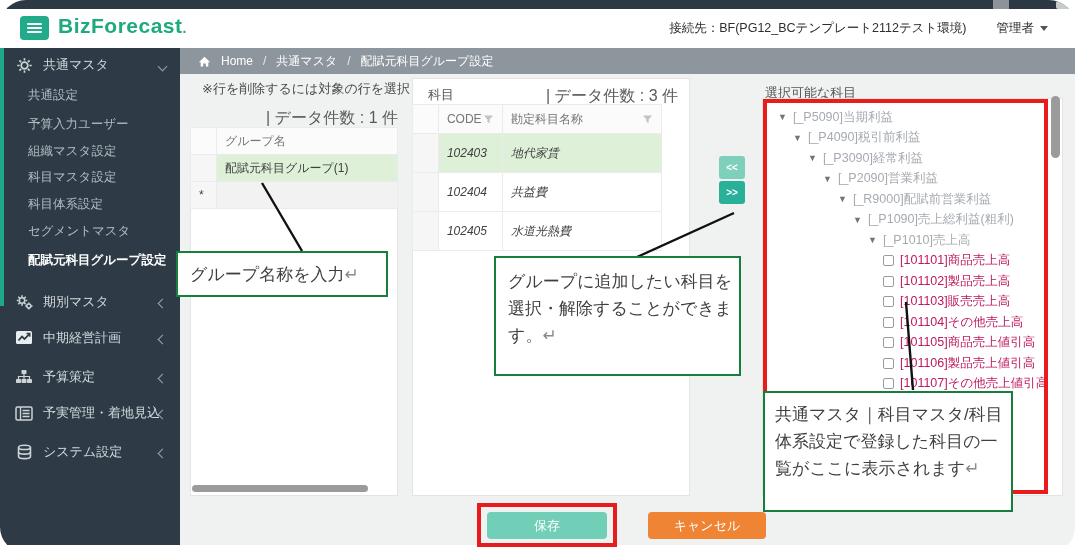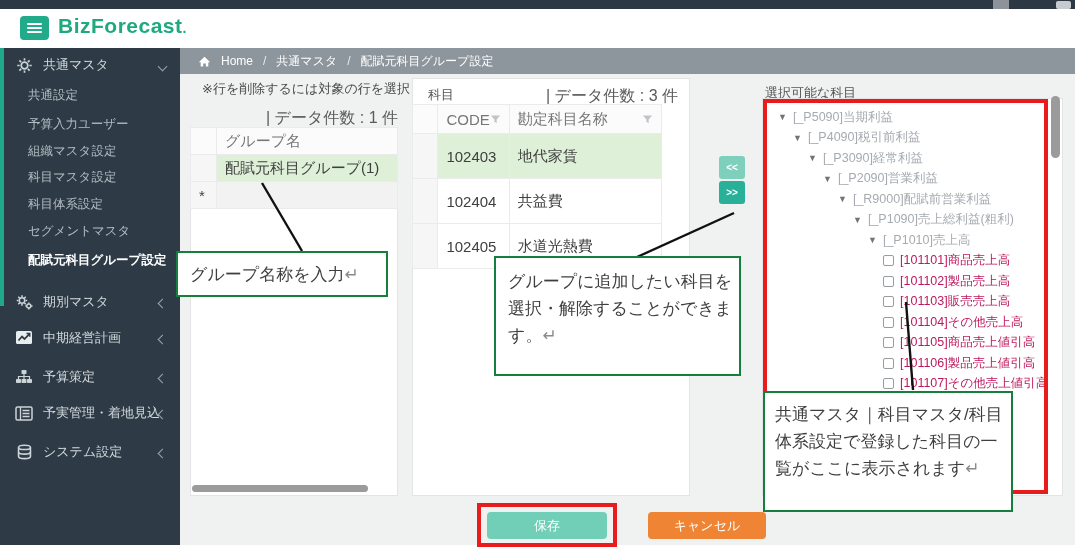--- a/index.html
+++ b/index.html
@@ -1,18 +1,18 @@
 <!DOCTYPE html>
 <html><head>
 <meta charset="utf-8">
 <style>
   * { margin:0; padding:0; box-sizing:border-box; }
   html,body { background:#fff; }
   body { font-family:"Liberation Sans","DejaVu Sans",sans-serif; }
-  .app { position:relative; width:1075px; height:553px; overflow:hidden; background:#fff; }
+  .app { position:relative; width:1075px; height:553px; overflow:hidden; background:#fff;border-radius:26px; }
 
   
   .topstrip { position:absolute; left:0; top:0; width:1075px; height:9px; background:#2c3944; }
   .topstrip-notch { position:absolute; left:993px; top:0; width:16px; height:9px; background:#8d9399; }
   .topstrip-corner { position:absolute; left:1056px; top:1px; width:15px; height:8px; background:#c7cbce; border-radius:2px; }
 
   
   .header { position:absolute; left:0; top:9px; width:1075px; height:39px; background:#ffffff; }
   .hamburger { position:absolute; left:20px; top:7px; width:29px; height:24px; background:#21ab8b; border-radius:4px; cursor:pointer; }
   .hamburger span { position:absolute; left:7px; width:15px; height:2px; background:#fff; border-radius:1px; }
@@ -50,38 +50,38 @@
   .count-label { position:absolute; font-size:16px; color:#5a5a5a; }
   .count1 { left:260px; top:108px; width:138px; text-align:right; }
   .count2 { left:540px; top:86px; width:138px; text-align:right; }
 
   .card { position:absolute; background:#fff; border:1px solid #e4e4e4; }
   .card-left  { left:190px; top:127px; width:208px; height:369px; }
   .card-mid   { left:412px; top:78px;  width:278px; height:418px; }
   .card-right { left:762px; top:98px;  width:301px; height:398px; }
 
   table { border-collapse:collapse; }
-  .grid { font-size:15px; color:#3f3f3f; }
+  .grid { font-size:12px; color:#3f3f3f; }
   .grid td, .grid th { border:1px solid #ebebeb; padding:0 8px; font-weight:normal; text-align:left; }
   .grid th { background:#fbfbfb; color:#767676; }
   .rowhead { background:#f6f6f6; width:26px; text-align:center; }
   .sel { background:#dff0d8; }
   .newrow-cell { background:#f2f2f2; }
 
   .tbl-left { position:absolute; left:190px; top:127px; width:208px; }
   .tbl-left th, .tbl-left td { height:27px; }
   .tbl-left .namecol { width:182px;margin-top:29px; }
 
   .panel-title { position:absolute; font-size:13px; color:#555; }
   .title-mid { left:428px; top:86px; }
   .title-right { left:765px; top:84px; }
 
   .tbl-mid { position:absolute; left:412px; top:104px; width:250px; }
   .tbl-mid th { height:29px; }
-  .tbl-mid td { height:45px; }
+  .tbl-mid td { height:39px;font-style:italic; }
   .tbl-mid .codecol { width:64px; }
   .tbl-mid .acctcol { width:160px; }
   .thflex { display:flex; align-items:center; justify-content:space-between; }
 
   .hscroll { position:absolute; left:192px; top:485px; width:176px; height:7px; background:#9b9b9b; border-radius:4px; cursor:pointer; }
   .vscroll { position:absolute; left:1051px; top:96px; width:9px; height:62px; background:#9b9b9b; border-radius:5px; cursor:pointer; }
 
   .btn-transfer { position:absolute; left:719px; width:26px; height:23px; border:none; border-radius:3px; color:#fff; font-size:10px; font-weight:bold; cursor:pointer; }
   .btn-tl { top:156px; background:#7ed0bd; }
   .btn-tr { top:181px; background:#28b099; }
@@ -124,20 +124,27 @@
   <div class="topstrip-notch"></div>
   <div class="topstrip-corner"></div>
 
   <div class="header">
     <div class="hamburger">
         <span></span>
         <span></span>
         <span></span>
       </div>
     <div class="logo"><span>BizForecast</span><span class="dot">.</span></div>
+    <div class="header-right">
+      <span class="conn">接続先：BF(PG12_BCテンプレート2112テスト環境)</span>
+      <span class="userbox">
+        <span>管理者</span>
+        <span class="caret-down"></span>
+      </span>
+    </div>
   </div>
 
   <div class="breadcrumb">
     <svg class="icon-svg" width="13" height="13" viewBox="0 0 16 16">
         <path d="M8 2 L15 9 H12.7 V14 H9.6 V10.4 H6.4 V14 H3.3 V9 H1 Z" fill="#ffffff"></path>
       </svg>
     <span class="bc-link">Home</span>
     <span class="sep">/</span>
     <span class="bc-link">共通マスタ</span>
     <span class="sep">/</span>

